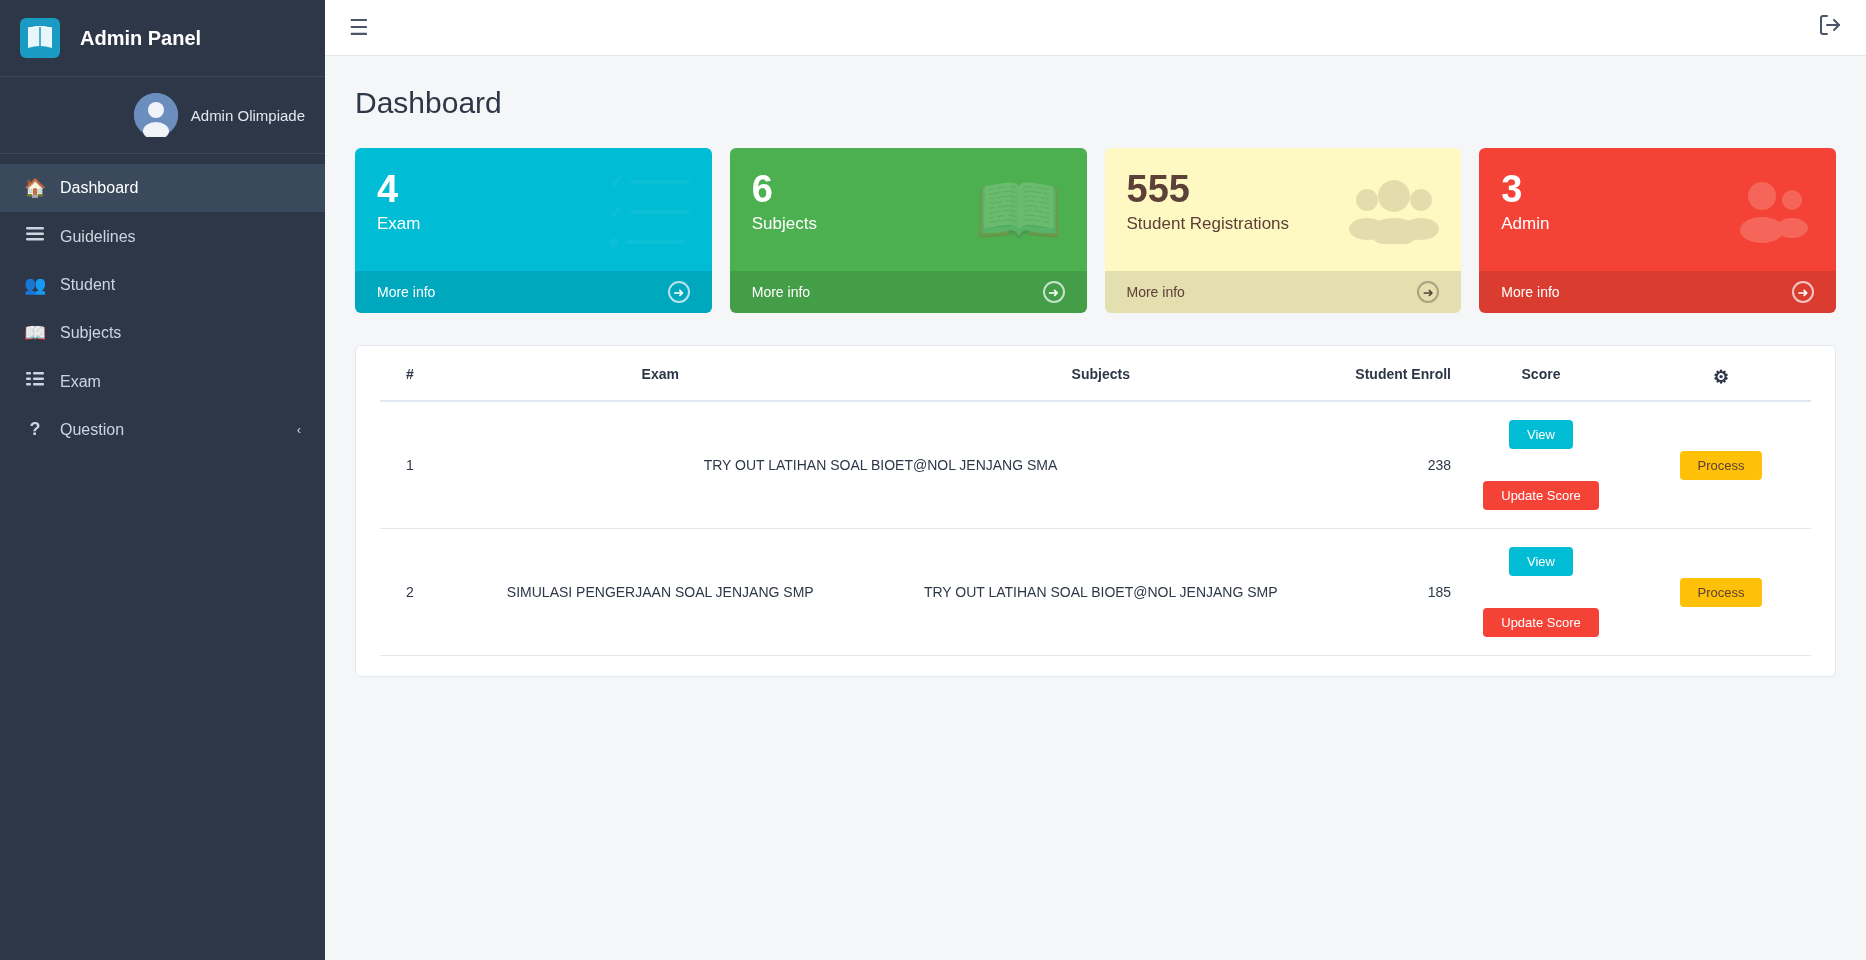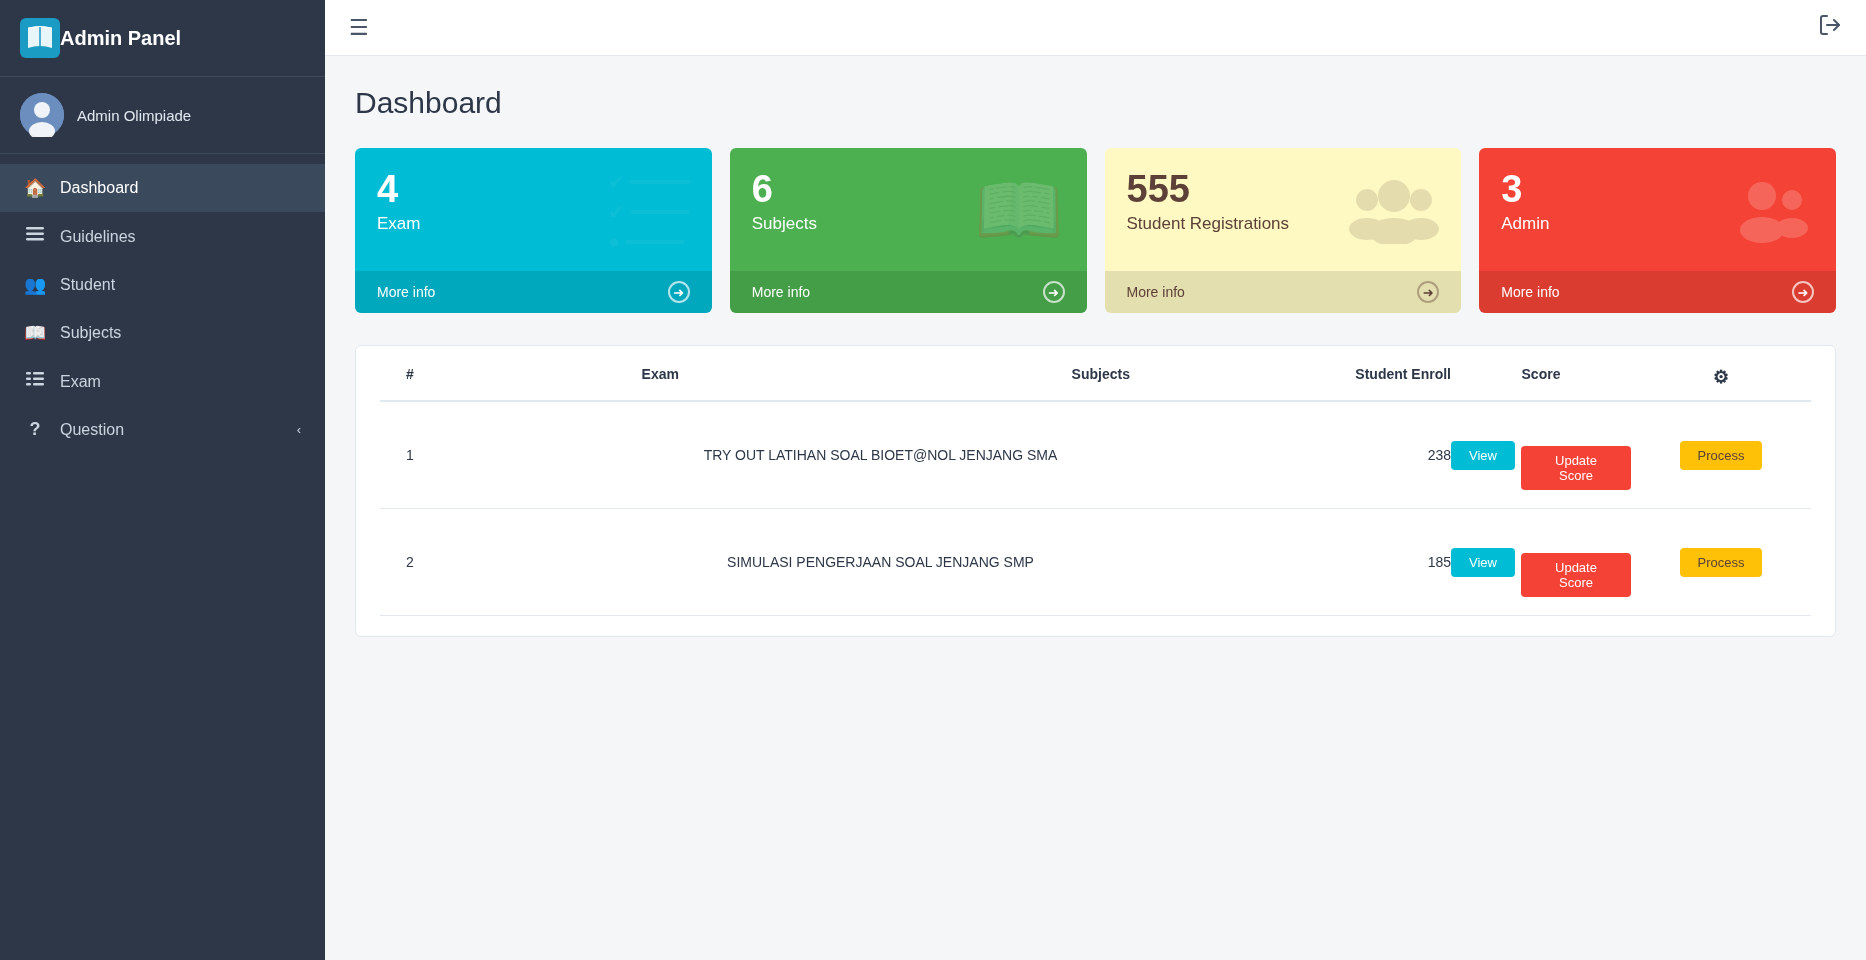--- a/index.html
+++ b/index.html
@@ -13,37 +13,38 @@
       color: #fff;
       display: flex;
       flex-direction: column;
       height: 100%;
     }
     .sidebar-header {
       display: flex;
       align-items: center;
       padding: 18px 20px;
       border-bottom: 1px solid #3d4a5c;
-      gap: 0;
+      gap: 20px;
     }
     .sidebar-logo {
       width: 40px;
       height: 40px;
     }
     .sidebar-title {
       font-size: 20px;
       font-weight: 600;
       color: #fff;
     }
     .sidebar-user {
       display: flex;
       align-items: center;
       padding: 16px 20px;
       border-bottom: 1px solid #3d4a5c;
       gap: 13px;
+      justify-content: flex-end;
     }
     .avatar-circle {
       width: 44px;
       height: 44px;
       border-radius: 50%;
       background: #6c8ebf;
       display: flex;
       align-items: center;
       justify-content: center;
       font-size: 22px;
@@ -230,21 +231,21 @@
     }
     .td {
       font-size: 14px;
       color: #2d3748;
       text-align: center;
     }
     .td-hash { width: 60px; }
     .td-exam { flex: 2; text-align: center; line-height: 1.6; }
     .td-subjects { flex: 2; text-align: center; line-height: 1.6; }
     .td-enroll { width: 130px; text-align: right; }
-    .td-score { width: 180px; text-align: center; display: flex; flex-direction: row; align-items: center; gap: 6px; }
+    .td-score { width: 180px; text-align: center; display: flex; flex-direction: column; align-items: center; gap: 6px; }
     .td-settings { width: 180px; text-align: center; }
 
     .btn {
       padding: 7px 18px;
       border: none;
       border-radius: 4px;
       font-size: 13px;
       cursor: pointer;
       font-weight: 500;
       color: #fff;
@@ -452,20 +453,23 @@
         <div class="td td-settings">
           <button class="btn btn-process">Process</button>
         </div>
       </div>
 
       <div class="table-row">
         <div class="td td-hash">2</div>
         <div class="td td-exam">
           <span>SIMULASI PENGERJAAN SOAL JENJANG SMP</span>
         </div>
+        <div class="td td-subjects">
+          <span>TRY OUT LATIHAN SOAL BIOET@NOL JENJANG SMP</span>
+        </div>
         <div class="td td-enroll">185</div>
         <div class="td td-score">
           <button class="btn btn-view">View</button>
           <button class="btn btn-update">Update Score</button>
         </div>
         <div class="td td-settings">
           <button class="btn btn-process">Process</button>
         </div>
       </div>
 

